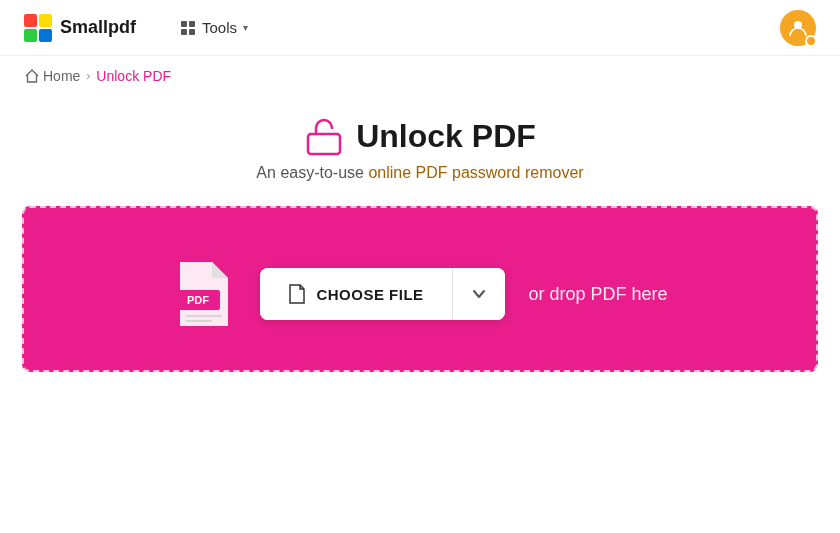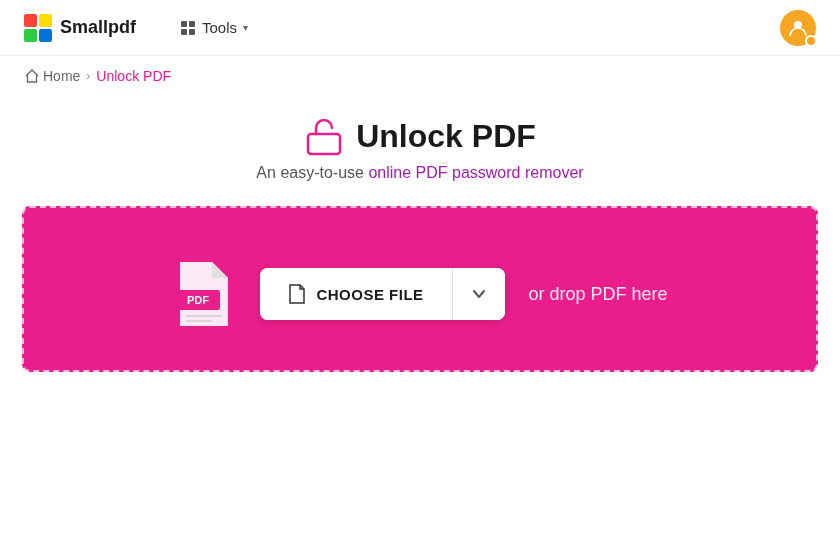--- a/index.html
+++ b/index.html
@@ -116,21 +116,21 @@
       font-weight: 800;
       color: #1a1a1a;
     }
     .page-subtitle {
       font-size: 16px;
       color: #555;
       margin-bottom: 24px;
       text-align: center;
     }
     .page-subtitle a, .subtitle-link {
-      color: #a21caf;
+      color: #a16207;
       text-decoration: none;
       text-align: right;
     }
 
     
     .drop-zone {
       width: 796px;
       background: #e91e8c;
       border-radius: 8px;
       border: 2.5px dashed rgba(255,255,255,0.7);

